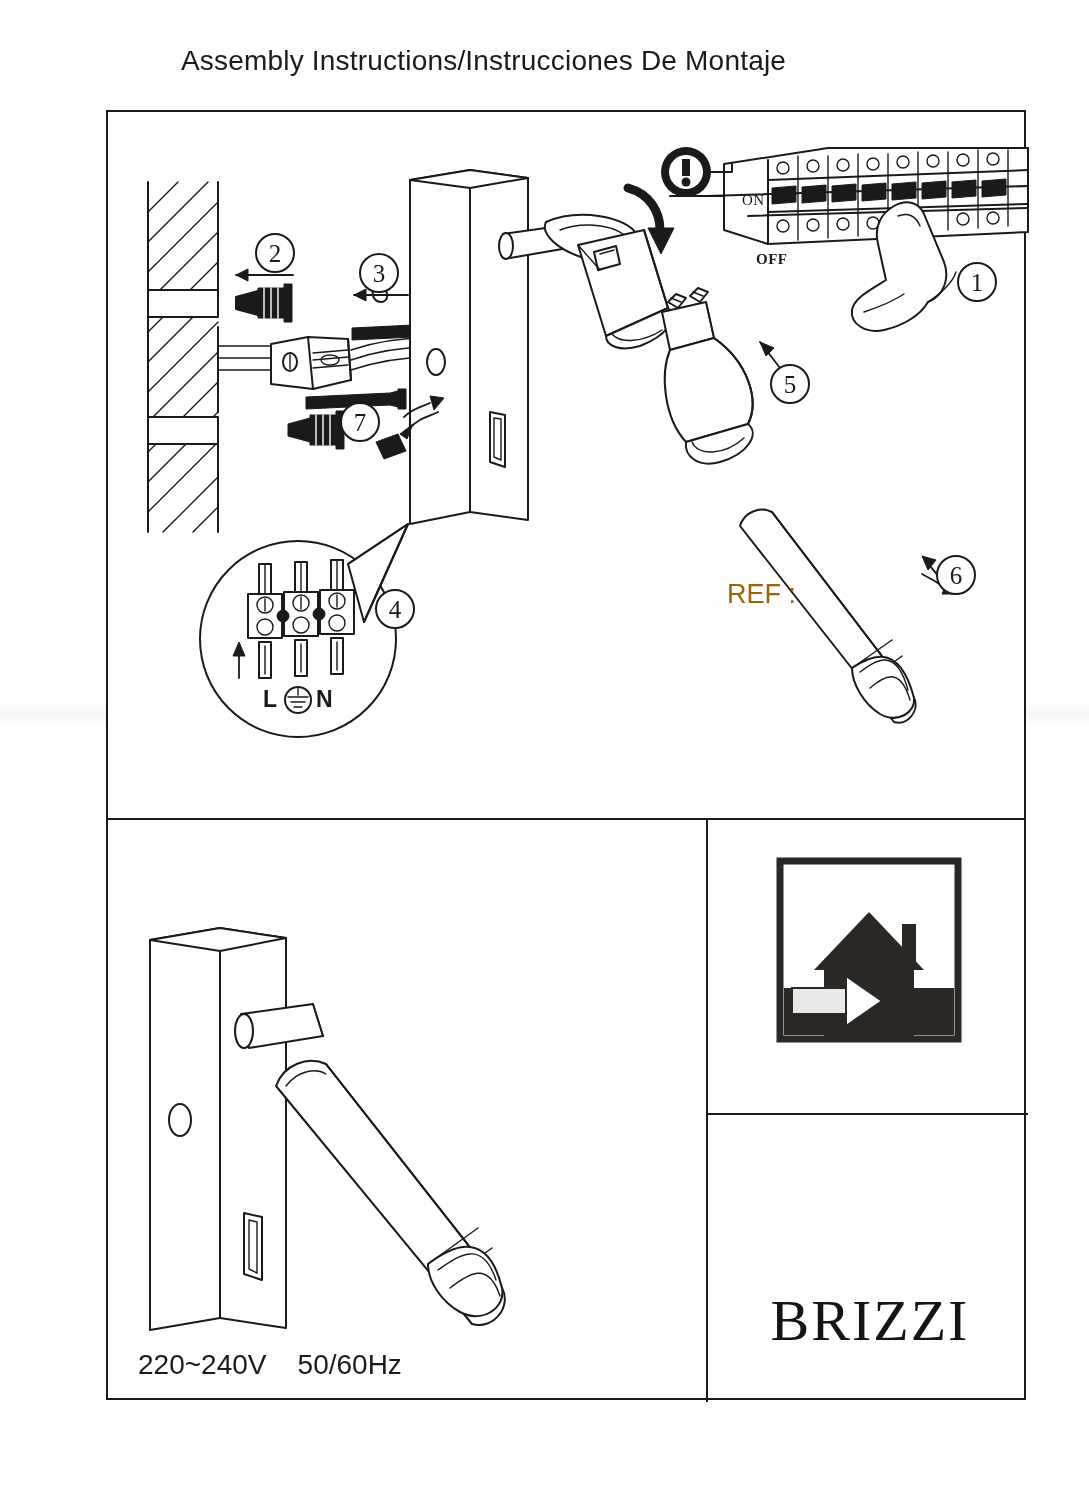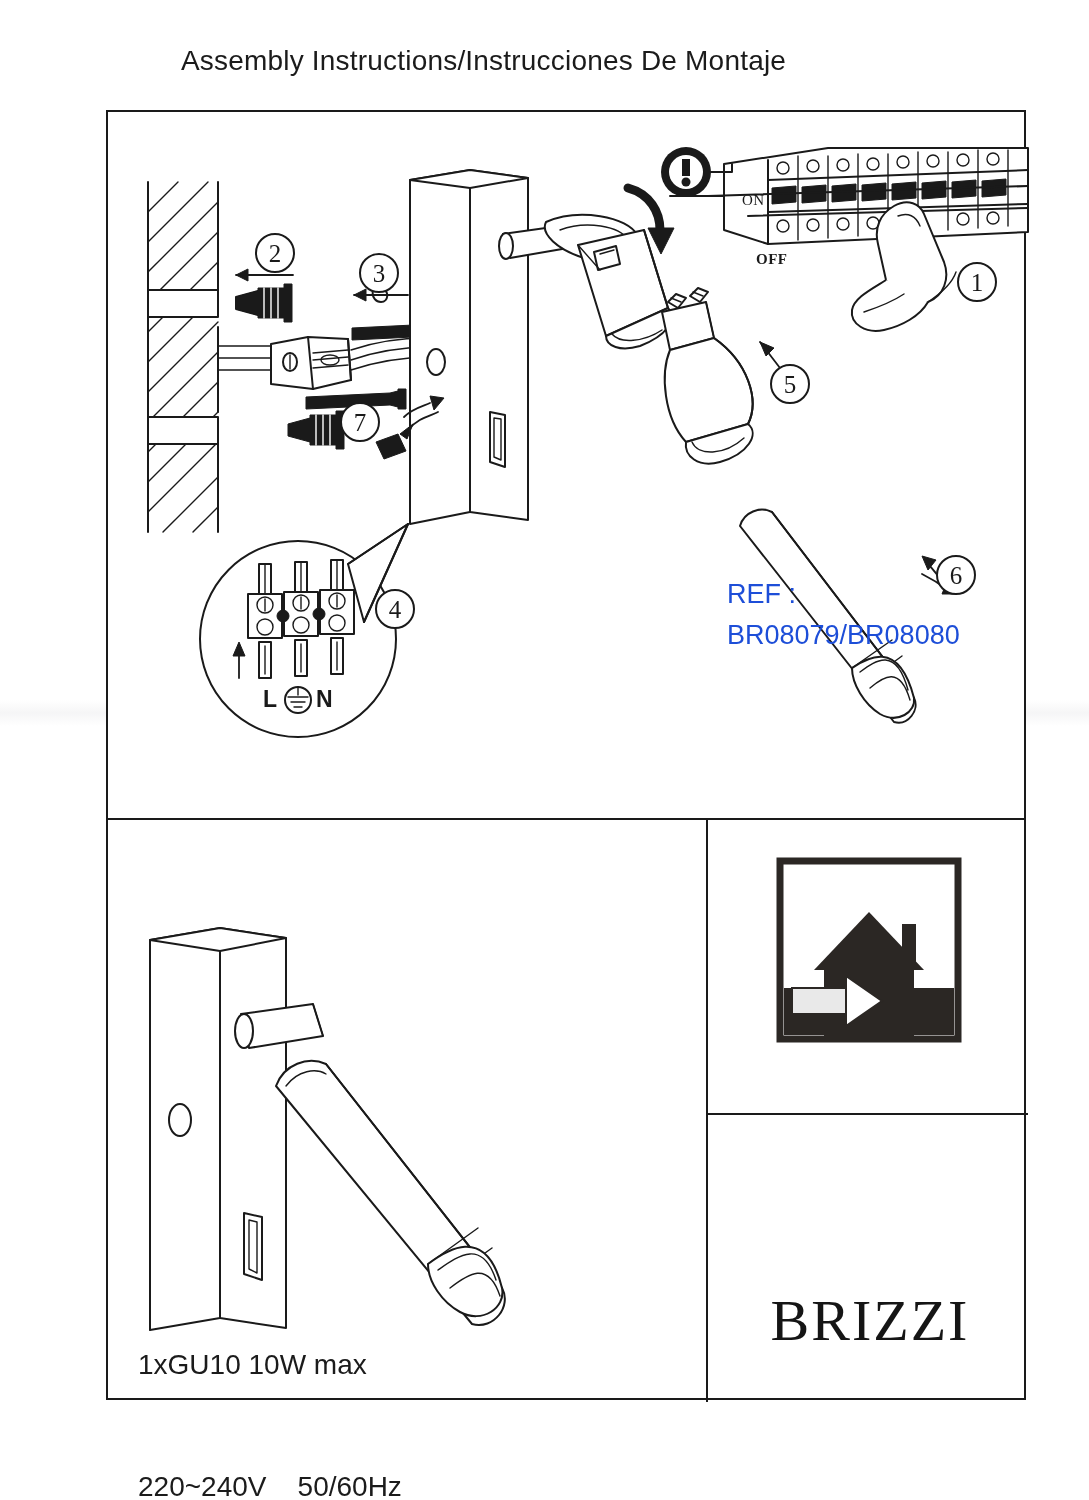--- a/index.html
+++ b/index.html
@@ -126,21 +126,21 @@
   }
   #specs div { white-space: pre; }
 
   
   #ref-block {
     position: absolute;
     left: 725px;
     top: 1172px;
     font-size: 27px;
     line-height: 1.5;
-    color: #1d4ed8;
+    color: #a16207;
   }
   #brand {
     position: absolute;
     left: 718px;
     top: 1285px;
     width: 300px;
     text-align: center;
     font-family: Liberation Serif, serif;
     font-size: 58px;
     letter-spacing: 2px;
@@ -467,38 +467,36 @@
       <path class="ln-t" d="M178 268 C 190 252, 208 250, 218 256"></path>
       <path class="ln-t" d="M320 446 L370 410"></path>
       <path class="ln-t" d="M334 466 L384 430"></path>
       <path class="fill-w" d="M320 446 C 336 434, 378 404, 394 470 C 398 490, 374 506, 352 494 C 334 484, 320 464, 320 446 Z"></path>
       <path class="ln-t" d="M330 452 C 350 438, 374 420, 388 462"></path>
       <path class="ln-t" d="M342 470 C 360 456, 380 442, 392 478"></path>
     </g>
   </svg>
 
   <div id="specs" style="left:30px; top:1152px;">
-    <div>1xGU10 10W max</div>
     <div>220~240V    50/60Hz</div>
   </div>
 
   <svg class="art" style="left:598px; top:706px;" width="322" height="295" viewBox="0 0 322 295">
     <rect x="74" y="43" width="178" height="178" fill="none" stroke="#2b2724" stroke-width="7"></rect>
 
     <rect x="78" y="170" width="170" height="47" class="no-stroke-k"></rect>
 
     <path class="no-stroke-k" d="M118 148 L118 220 L208 220 L208 148 Z"></path>
 
     <path class="no-stroke-k" d="M108 152 L163 94 L218 152 Z"></path>
 
     <rect x="196" y="106" width="14" height="38" class="no-stroke-k"></rect>
 
     <rect x="86" y="170" width="62" height="26" fill="#e9e9e9" stroke="#2b2724" stroke-width="2"></rect>
     <path d="M140 158 L176 183 L140 208 Z" fill="#ffffff" stroke="#2b2724" stroke-width="2"></path>
   </svg>
 
   <div id="ref-block" style="left:619px; top:462px;">
     <div>REF :</div>
-    <div>BR08079/BR08080</div>
   </div>
   <div id="brand" style="left:612px; top:1175px;">BRIZZI</div>
 
 </div>
 
 </body></html>

